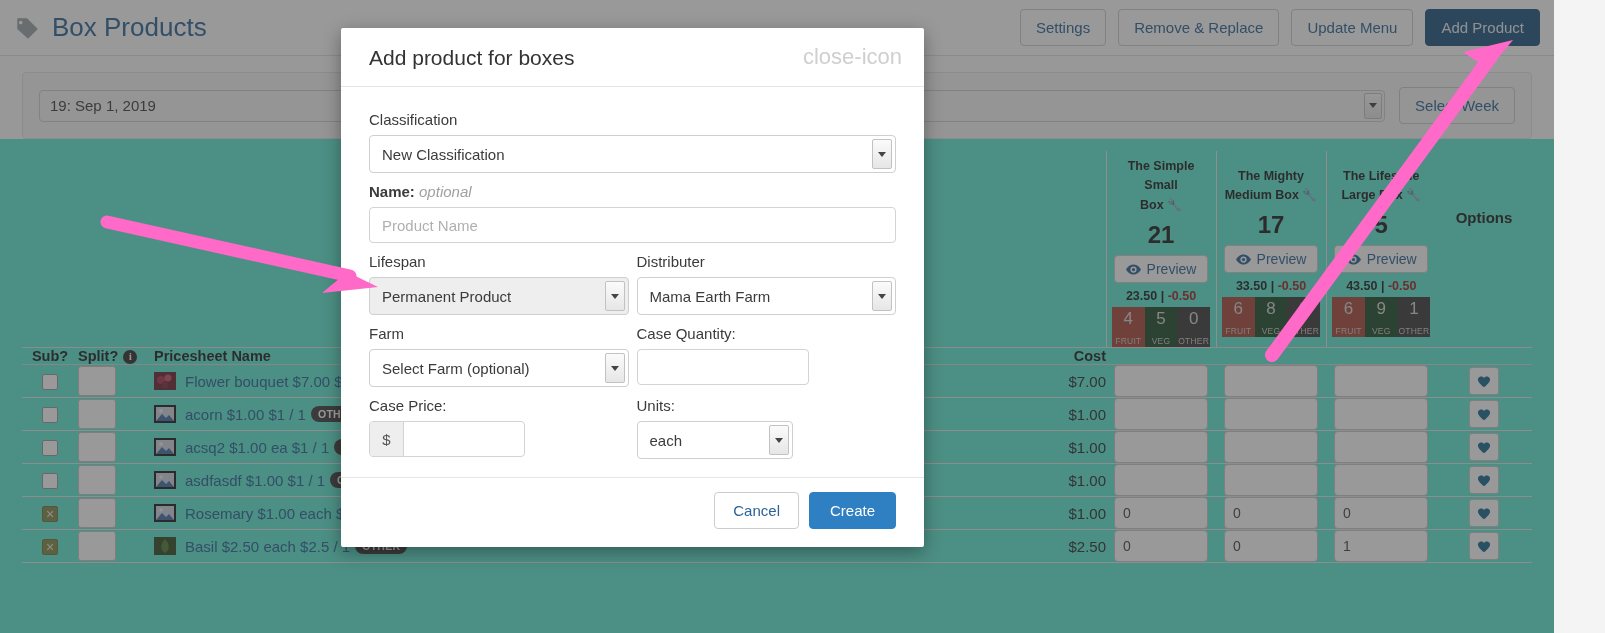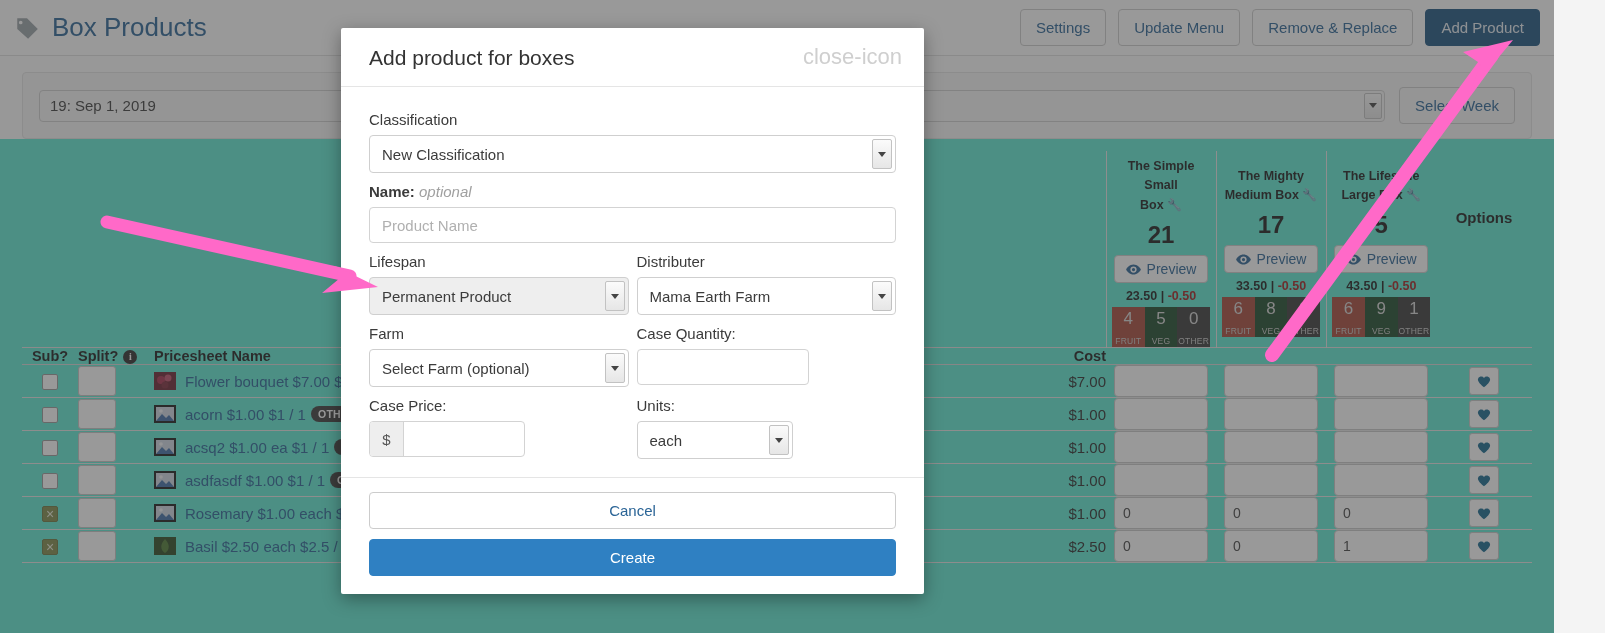--- a/index.html
+++ b/index.html
@@ -199,21 +199,21 @@
   .money .pfx {
     width: 34px; background: #eeeeee; border-right: 1px solid #d3d3d3;
     display: flex; align-items: center; justify-content: center;
     font-size: 15px; color: #555;
   }
   .money .val { flex: 1; }
   .sel.narrow { width: 156px; }
   .inp.qty { width: 172px; }
   .modal-foot {
     border-top: 1px solid #e5e5e5; padding: 14px 28px 18px 28px;
-    display: flex; justify-content: flex-end; gap: 10px; flex-direction: column;
+    display: flex; justify-content: flex-end; gap: 10px;
   }
   .btn-cancel { background: #fff; border: 1px solid #ccc; color: #2a6496; padding: 10px 18px; }
   .btn-create { background: #2f80c2; border: 1px solid #2f80c2; color: #fff; padding: 10px 20px; }
 
   
   #arrows { position: absolute; inset: 0; pointer-events: none; }
 </style>
 </head>
 <body>
 
@@ -225,22 +225,22 @@
       <div class="page-title">
         <span class="tag-icon">
           <svg viewBox="0 0 24 24" fill="currentColor">
               <path d="M2 3h10l10 10-9 9L3 13V3zm4.2 2.2a1.7 1.7 0 100 3.4 1.7 1.7 0 000-3.4z"></path>
             </svg>
         </span>
         <span>Box Products</span>
       </div>
       <div class="topbar-actions">
         <button class="btn">Settings</button>
+        <button class="btn">Remove &amp; Replace</button>
         <button class="btn">Update Menu</button>
-        <button class="btn">Remove &amp; Replace</button>
         <button class="btn btn-primary">Add Product</button>
       </div>
     </div>
 
     <div class="week-wrap">
       <div class="week-row">
         <div class="week-select">
           <span>19: Sep 1, 2019</span>
           <span class="sel-arrow"></span>
         </div>

